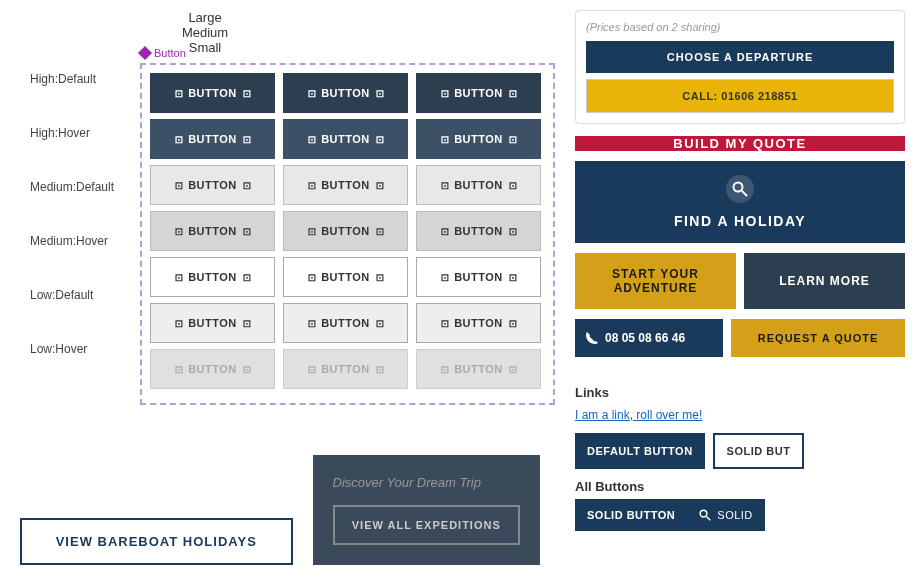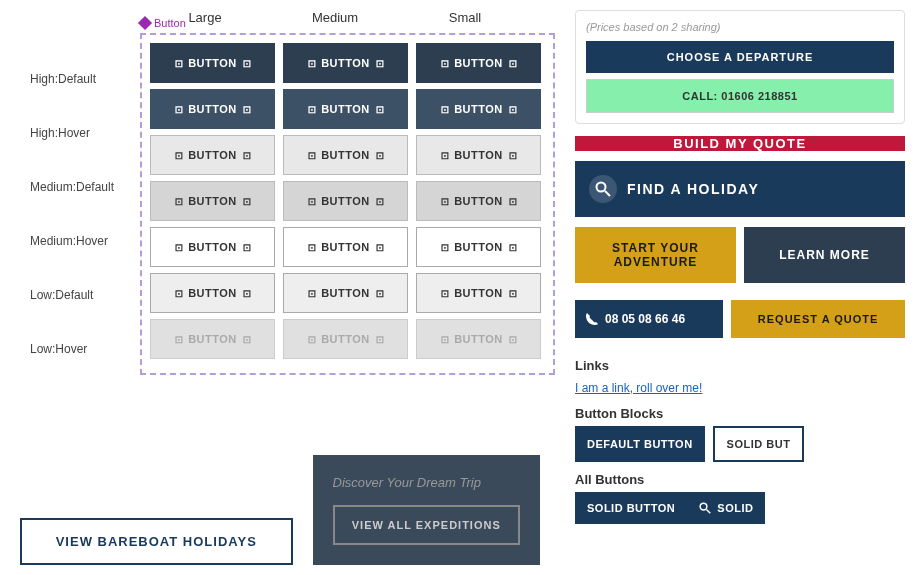--- a/index.html
+++ b/index.html
@@ -19,20 +19,21 @@
       width: 560px;
       height: 575px;
       background: #fff;
       padding: 10px 20px 20px 20px;
     }
 
     .column-headers {
       display: flex;
       margin-left: 120px;
       margin-bottom: 8px;
+      flex-direction: column;
     }
     .col-header {
       width: 130px;
       text-align: center;
       font-size: 13px;
       color: #333;
     }
 
     .button-grid-container {
       border: 2px dashed #b39ddb;
@@ -205,21 +206,21 @@
       border: none;
       padding: 10px;
       font-size: 11px;
       font-weight: bold;
       letter-spacing: 1px;
       cursor: pointer;
       width: 100%;
       margin-bottom: 6px;
     }
     .call-btn {
-      background: #86efac;
+      background: #eab308;
       color: #333;
       border: 1px solid #ccc;
       padding: 10px;
       font-size: 11px;
       font-weight: bold;
       letter-spacing: 0.5px;
       cursor: pointer;
       width: 100%;
     }
 
@@ -242,37 +243,38 @@
       border: none;
       padding: 14px;
       font-size: 14px;
       font-weight: bold;
       letter-spacing: 1.5px;
       cursor: pointer;
       width: 100%;
       margin-bottom: 10px;
       display: flex;
       align-items: center;
-      justify-content: flex-start;
+      justify-content: flex-end;
       gap: 10px;
+      flex-direction: column;
     }
     .search-circle {
       width: 28px;
       height: 28px;
       border-radius: 50%;
       background: rgba(255,255,255,0.15);
       display: flex;
       align-items: center;
       justify-content: center;
     }
 
     .two-btn-row {
       display: flex;
       gap: 8px;
-      margin-bottom: 17px;
+      margin-bottom: 10px;
       border-radius: 11px;
     }
     .start-adventure-btn {
       background: #d4a017;
       color: #1a1a1a;
       border: none;
       padding: 14px 10px;
       font-size: 12px;
       font-weight: bold;
       letter-spacing: 1px;
@@ -287,21 +289,21 @@
       font-size: 12px;
       font-weight: bold;
       letter-spacing: 1px;
       cursor: pointer;
       flex: 1;
     }
 
     .phone-quote-row {
       display: flex;
       gap: 8px;
-      margin-bottom: 20px;
+      margin-bottom: 28px;
     }
     .phone-btn {
       background: #1a3a5c;
       color: #fff;
       border: none;
       padding: 12px 10px;
       font-size: 12px;
       font-weight: bold;
       cursor: pointer;
       flex: 1;
@@ -379,21 +381,21 @@
       font-weight: bold;
       letter-spacing: 0.5px;
       cursor: pointer;
     }
     .solid-search-btn {
       background: #1a3a5c;
       color: #fff;
       border: none;
       padding: 10px 12px;
       font-size: 11px;
-      font-weight: bold;
+      font-weight: normal;
       letter-spacing: 0.5px;
       cursor: pointer;
       display: flex;
       align-items: center;
       gap: 6px;
     }
 
     .row-labels-container {
       position: absolute;
       left: 30px;
@@ -610,21 +612,20 @@
   </div>
 
   
   <div class="links-section">
     <div class="section-title">Links</div>
     <span class="link-text">I am a link, roll over me!</span>
   </div>
 
   
   <div class="button-blocks-section">
-    <div class="section-title">Button Blocks</div>
     <div class="btn-blocks-row">
       <button class="default-btn-block">DEFAULT BUTTON</button>
       <button class="solid-btn-block">SOLID BUT</button>
     </div>
   </div>
 
   
   <div class="all-buttons-section">
     <div class="section-title">All Buttons</div>
     <div class="all-btns-row">

